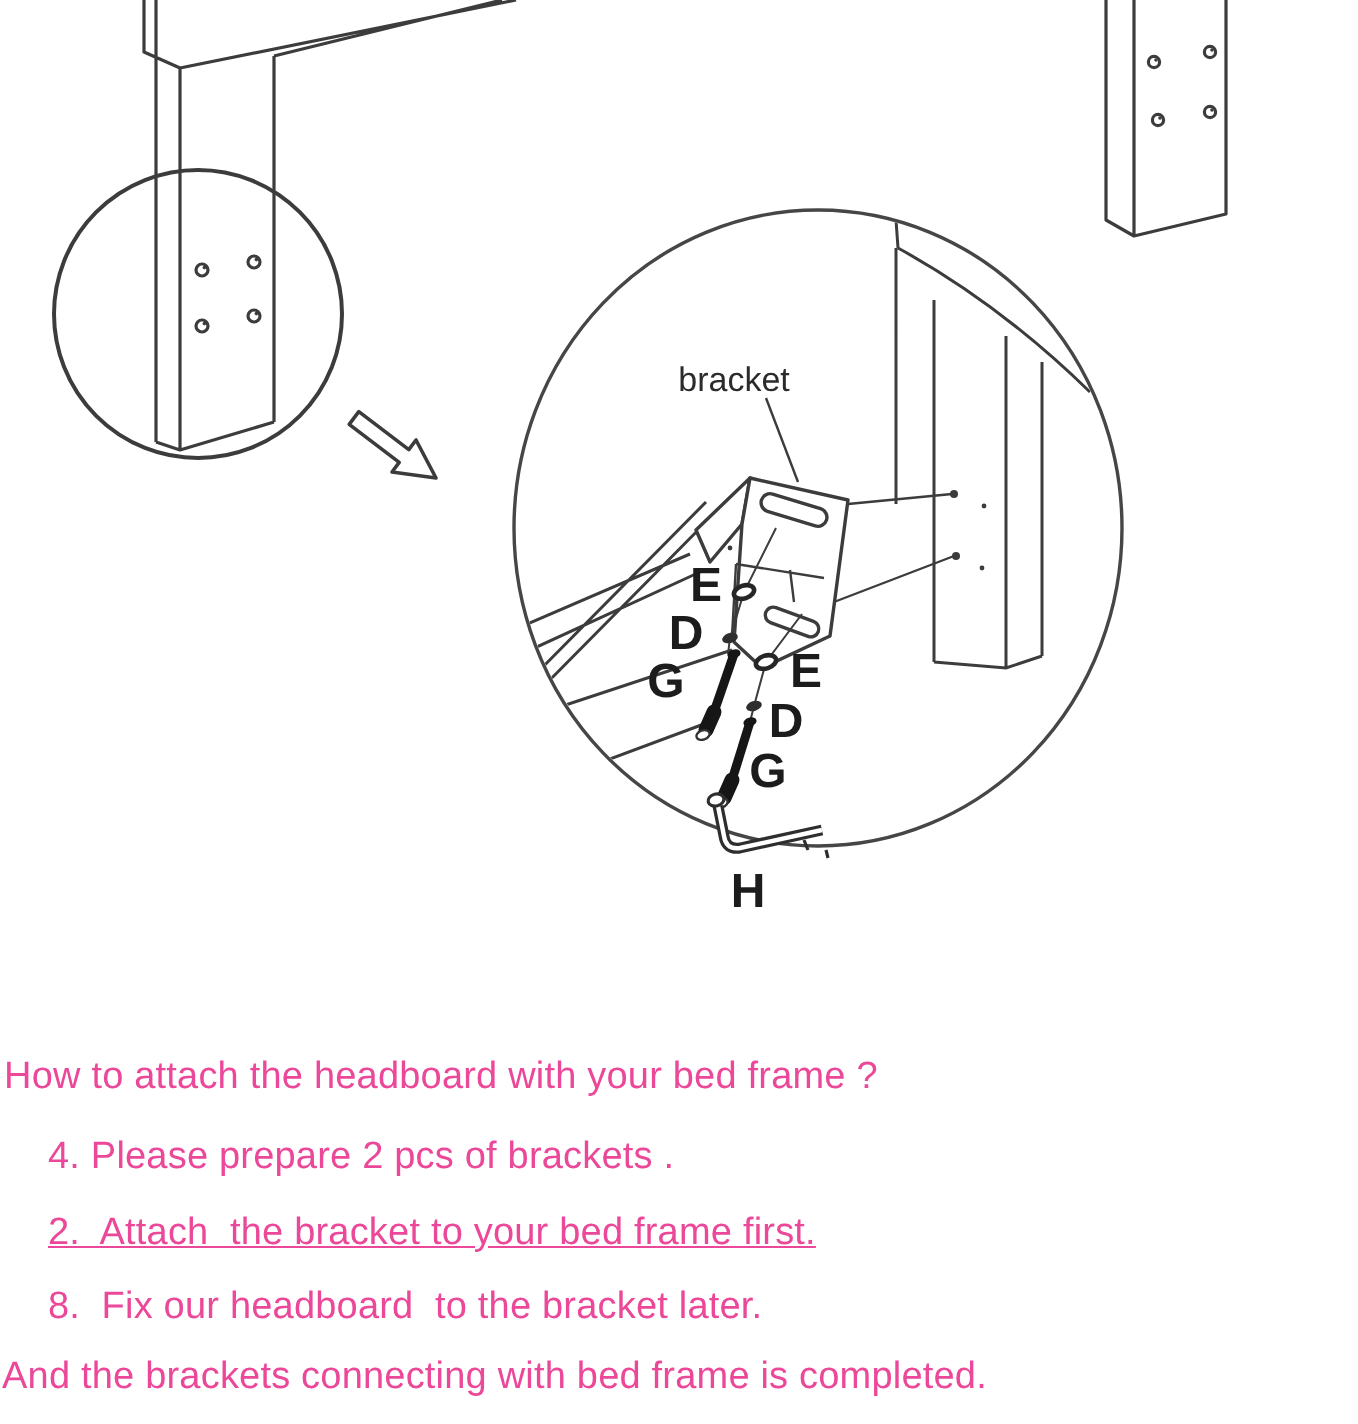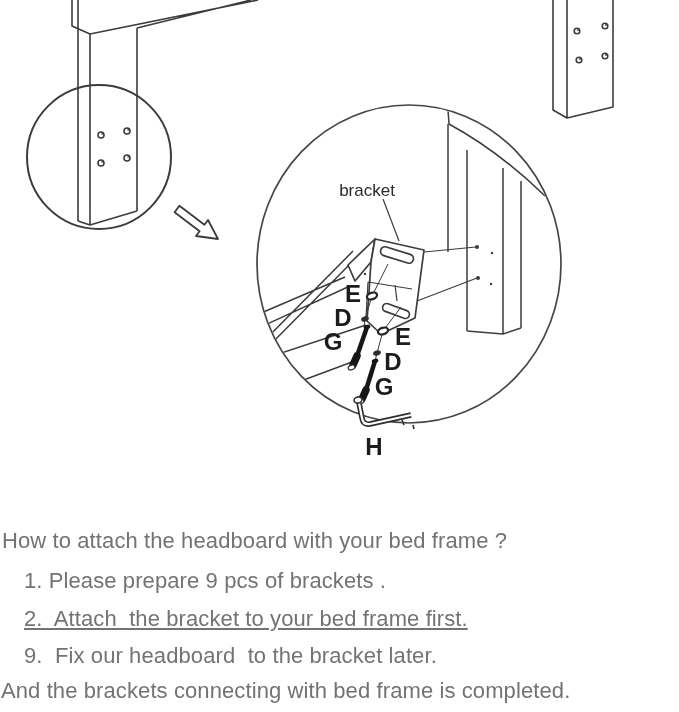--- a/index.html
+++ b/index.html
@@ -6,21 +6,21 @@
   body {
     width:679px; height:712px; position:relative;
     background:#ffffff;
     font-family:"Liberation Sans", sans-serif;
     overflow:hidden;
   }
   .stage { position:absolute; left:0; top:0; width:679px; height:712px; }
   svg.illustration { position:absolute; left:0; top:0; }
   .instr {
     position:absolute; white-space:pre;
-    color:#737373; font-size:22px; line-height:1.1;
+    color:#ec4899; font-size:19px; line-height:1.1;
     letter-spacing:0.1px;
   }
   #line-heading { left:2px;  top:529px; }
   #line-step1   { left:24px; top:569px; }
   #line-step2   { left:24px; top:607px;text-decoration:underline; }
   #line-step3   { left:24px; top:644px; }
   #line-footer  { left:1px;  top:679px; }
 </style>
 </head>
 <body>
@@ -138,17 +138,17 @@
         <text x="403" y="336" dominant-baseline="central">E</text>
         <text x="393" y="361" dominant-baseline="central">D</text>
         <text x="384" y="386" dominant-baseline="central">G</text>
         <text x="374" y="446" dominant-baseline="central">H</text>
       </g>
       <text x="367" y="190" font-size="17" font-weight="400" fill="#2b2b2b" text-anchor="middle" dominant-baseline="central">bracket</text>
     </g>
   </svg>
 
   <div class="instr" id="line-heading">How to attach the headboard with your bed frame ?</div>
-  <div class="instr" id="line-step1">1. Please prepare 9 pcs of brackets .</div>
+  <div class="instr" id="line-step1">4. Please prepare 2 pcs of brackets .</div>
   <div class="instr" id="line-step2">2.  Attach  the bracket to your bed frame first.</div>
-  <div class="instr" id="line-step3">9.  Fix our headboard  to the bracket later.</div>
+  <div class="instr" id="line-step3">8.  Fix our headboard  to the bracket later.</div>
   <div class="instr" id="line-footer">And the brackets connecting with bed frame is completed.</div>
 </div>
 
 </body></html>

